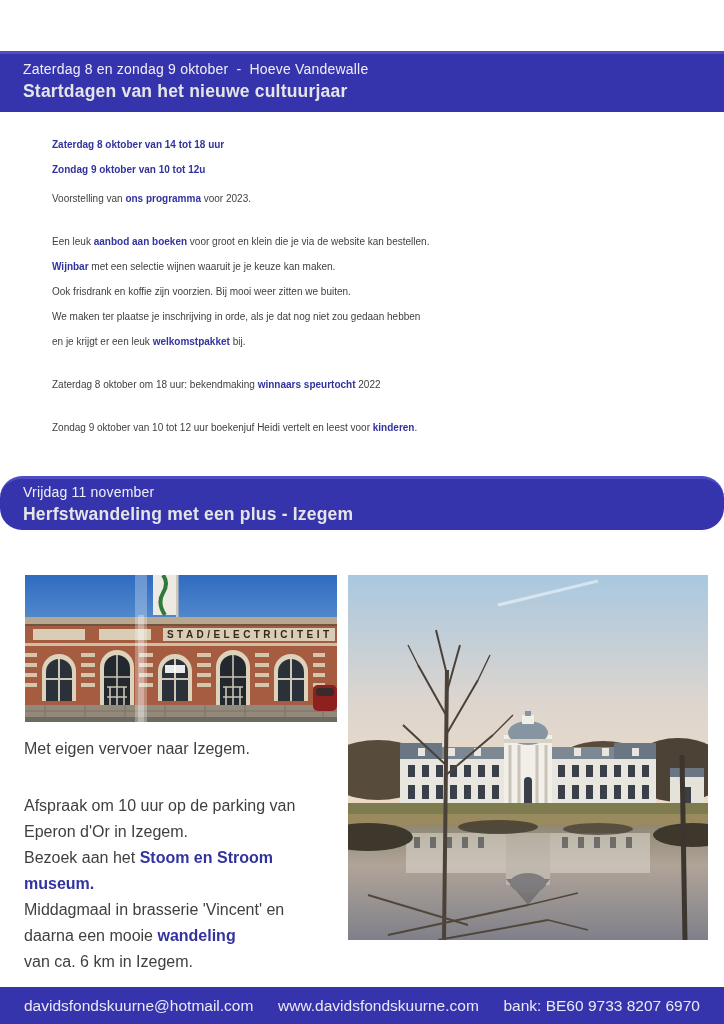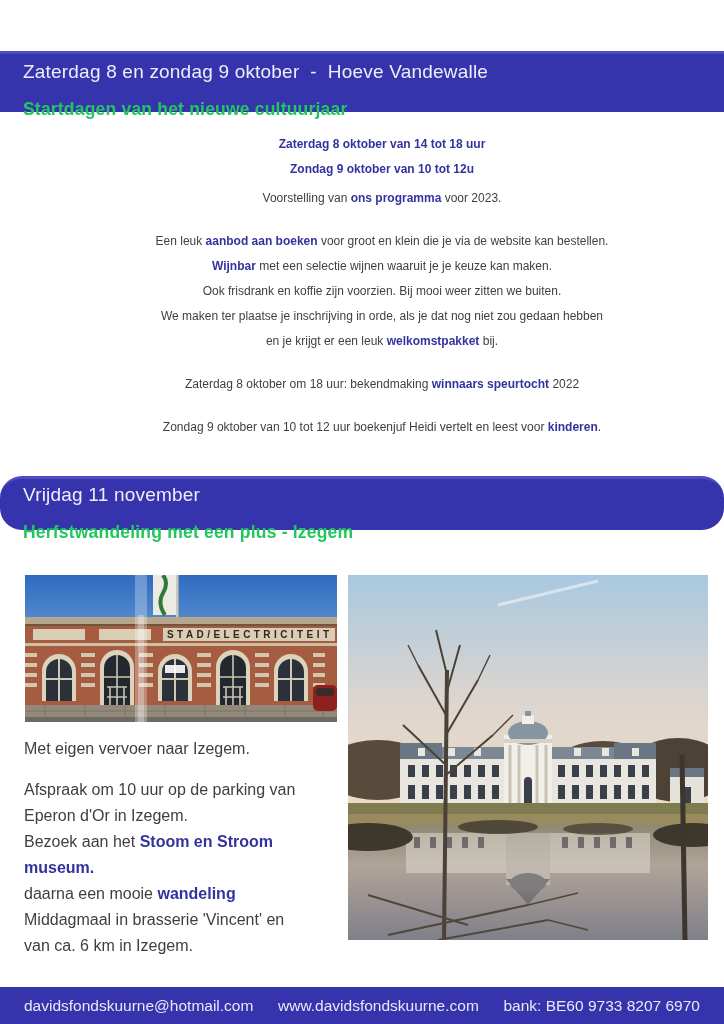--- a/index.html
+++ b/index.html
@@ -1,29 +1,29 @@
 <!DOCTYPE html>
 <html><head>
 <meta charset="utf-8">
 <style>
   html,body{margin:0;padding:0;background:#ffffff;}
   .page{position:relative;width:724px;height:1024px;background:#ffffff;overflow:hidden;
         font-family:"Liberation Sans",sans-serif;}
   .band{position:absolute;left:0;right:0;background:#3634ad;color:#ffffff;
         box-sizing:border-box;padding-left:23px;border-top:3px solid #4d4cc2;}
-  .band .l1{font-size:19px;font-weight:normal;color:#eeeef8;white-space:pre-wrap;letter-spacing:.2px;}
-  .band .l2{font-size:17.5px;font-weight:bold;color:#22c55e;margin-top:16px;letter-spacing:.2px;}
+  .band .l1{font-size:14px;font-weight:normal;color:#eeeef8;white-space:pre-wrap;letter-spacing:.2px;}
+  .band .l2{font-size:17.5px;font-weight:bold;color:#e5e5e5;margin-top:4px;letter-spacing:.2px;}
   .band1{top:51px;height:61px;padding-top:7px;}
   .band2{top:476px;height:54px;padding-top:5px;border-radius:22px;}
-  .body1{position:absolute;left:52px;top:132px;width:660px;font-size:12px;line-height:25px;color:#3f3f3f;text-align:center;}
+  .body1{position:absolute;left:52px;top:132px;width:660px;font-size:10px;line-height:25px;color:#3f3f3f;}
   .body2{position:absolute;left:24px;top:736px;width:315px;font-size:16px;line-height:26px;color:#3f3f3f;}
   .accent{color:#32339f;font-weight:bold;}
   .para{margin-top:18px;}
   .body1 .first{margin-top:4px;}
-  .body2 .para{margin-top:15px;}
+  .body2 .para{margin-top:31px;}
   .photo{position:absolute;display:block;}
   .photo-left{left:25px;top:575px;}
   .photo-right{left:348px;top:575px;}
   .footer{position:absolute;left:0;right:0;top:987px;height:37px;background:#3634ad;
           display:flex;align-items:center;justify-content:space-between;
           padding:0 24px;box-sizing:border-box;color:#e9e8f5;font-size:15.5px;}
   .line{min-height:1em;}
 </style>
 </head>
 <body>
@@ -298,22 +298,22 @@
 
   <div class="body2">
     <div>
         <div class="line"><span>Met eigen vervoer naar Izegem.</span></div>
       </div>
     <div class="para">
         <div class="line"><span>Afspraak om 10 uur op de parking van</span></div>
         <div class="line"><span>Eperon d'Or in Izegem.</span></div>
         <div class="line"><span>Bezoek aan het </span><span class="accent">Stoom en Stroom</span></div>
         <div class="line"><span class="accent">museum.</span></div>
+        <div class="line"><span>Middagmaal in brasserie 'Vincent' en</span></div>
         <div class="line"><span>daarna een mooie </span><span class="accent">wandeling</span></div>
-        <div class="line"><span>Middagmaal in brasserie 'Vincent' en</span></div>
         <div class="line"><span>van ca. 6 km in Izegem.</span></div>
       </div>
   </div>
 
   <div class="footer">
     <span>davidsfondskuurne@hotmail.com</span>
     <span>www.davidsfondskuurne.com</span>
     <span>bank: BE60 9733 8207 6970</span>
   </div>
 

